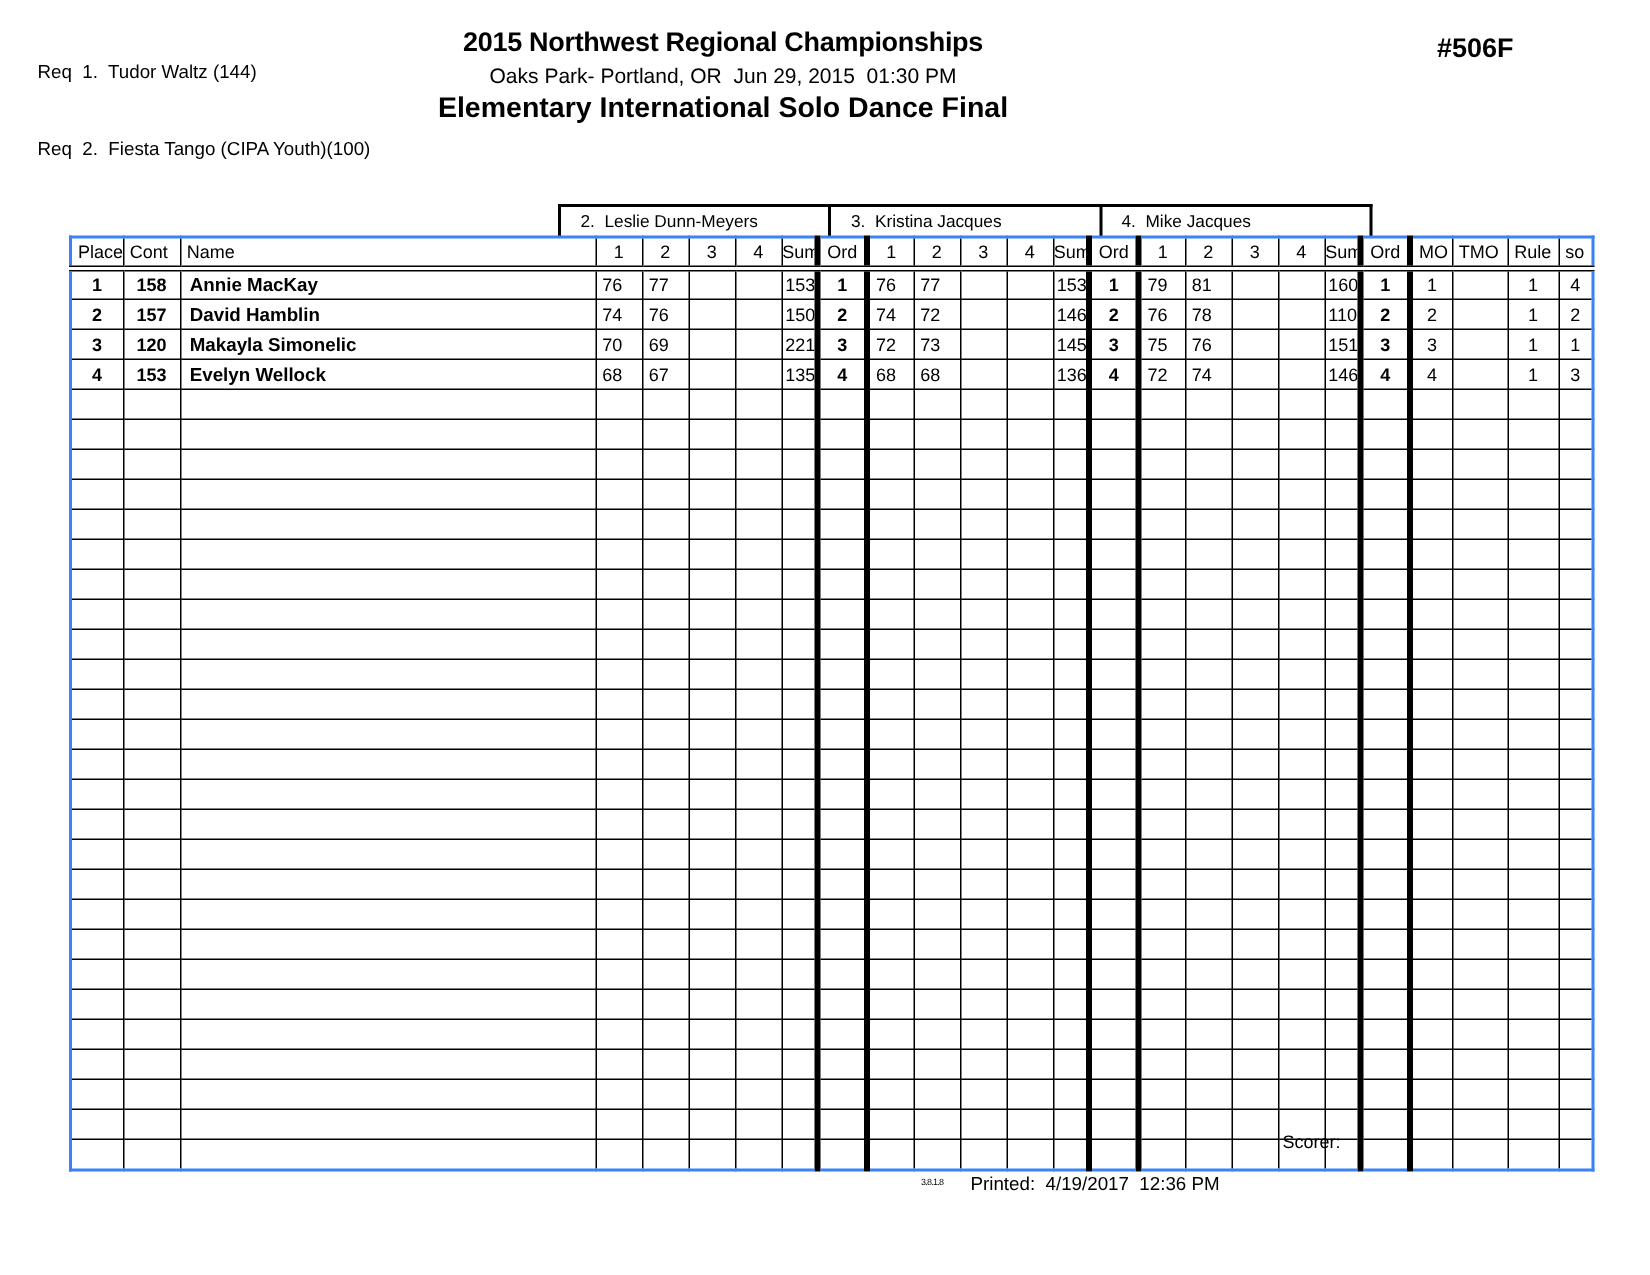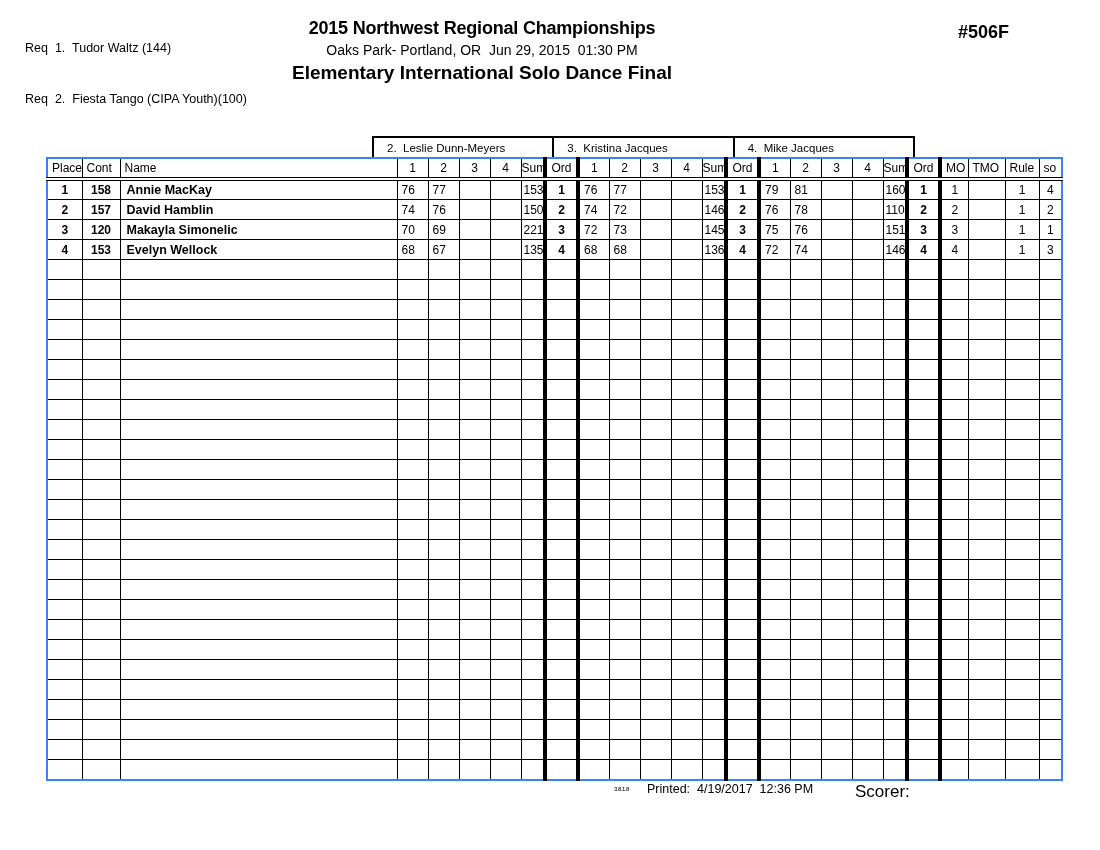--- a/index.html
+++ b/index.html
@@ -78,22 +78,22 @@
   
   .version-tag {
     position: absolute; left: 614px; top: 786px;
     font-size: 6px; letter-spacing: -0.5px;
   }
   .printed-line {
     position: absolute; left: 647px; top: 782px;
     font-size: 12.5px; white-space: pre;
   }
   .scorer-line {
-    position: absolute; left: 855px; top: 782px;
-    font-size: 17px;
+    position: absolute; left: 855px; top: 754px;
+    font-size: 12px;
   }
 </style>
 </head>
 <body>
 
 <div class="page">
 
   <div class="req-block">
     <div>Req  1.  Tudor Waltz (144)</div>
     <div>Req  2.  Fiesta Tango (CIPA Youth)(100)</div>

